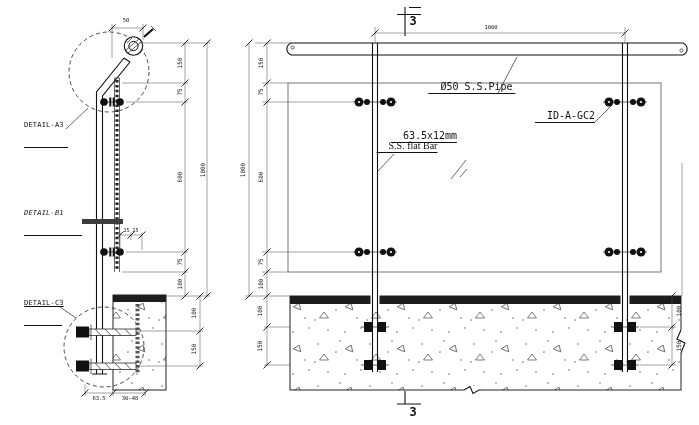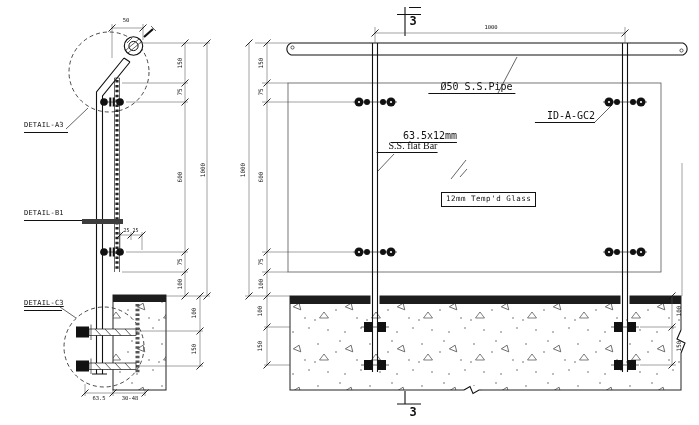--- a/index.html
+++ b/index.html
@@ -15,21 +15,21 @@
   .dash{fill:none;stroke:#333;stroke-width:0.9;stroke-dasharray:4,3;}
   .txt{position:absolute;white-space:nowrap;line-height:1;}
   .c{transform:translate(-50%,-50%);}
   .r{transform:translate(-50%,-50%) rotate(-90deg);}
   .s4{font-size:5px;}
   .s5{font-size:5.5px;}
   .s6{font-size:6px;}
   .s7{font-size:10px;padding-left:12px;}
   .s12{font-size:12px;font-weight:bold;}
   .ul{border-bottom:1px solid #111;padding-bottom:1px;}
-  .detail{font-size:7px;letter-spacing:.2px;border-bottom:1px solid #111;padding-bottom:3px;}
+  .detail{font-size:7px;letter-spacing:.2px;border-bottom:1px solid #111;padding-bottom:18px;}
   .gbox{border:1px solid #111;background:#fff;padding:2px 4px 3px 4px;font-size:7.5px;letter-spacing:.5px;}
 </style>
 </head>
 <body>
 
 <div class="canvas">
 
 <svg width="699" height="425" viewBox="0 0 699 425">
   <defs>
     <pattern id="stip" width="52" height="42" patternUnits="userSpaceOnUse">
@@ -200,21 +200,21 @@
        M264,327 H290 M264,365 H290 M640,327 H676 M640,365 H676 M682,163 V296"></path>
     <path class="tk" d="M263.5,46.5 L270.5,39.5 M263.5,86.5 L270.5,79.5 M263.5,105.5 L270.5,98.5 M263.5,255.5 L270.5,248.5
        M263.5,275.5 L270.5,268.5 M263.5,299.5 L270.5,292.5 M245.5,46.5 L252.5,39.5 M245.5,299.5 L252.5,292.5
        M263.5,330.5 L270.5,323.5 M263.5,368.5 L270.5,361.5
        M668.5,299.5 L675.5,292.5 M668.5,330.5 L675.5,323.5 M668.5,368.5 L675.5,361.5
        M371.5,36.5 L378.5,29.5 M621.5,36.5 L628.5,29.5"></path>
   </g>
 </svg>
 
 <div class="txt detail" style="left:24px;top:122px;width:44px;">DETAIL-A3</div>
-<div class="txt detail" style="left:24px;top:210px;width:58px;">DETAIL-B1</div>
+<div class="txt detail" style="left:24px;top:210px;width:58px;font-style:italic;">DETAIL-B1</div>
 <div class="txt detail" style="left:24px;top:300px;width:38px;text-decoration:underline;">DETAIL-C3</div>
 
 <div class="txt s5 c" style="left:126px;top:21px;">50</div>
 <div class="txt s6 r" style="left:180px;top:63px;">150</div>
 <div class="txt s6 r" style="left:180px;top:92px;">75</div>
 <div class="txt s6 r" style="left:180px;top:177px;">600</div>
 <div class="txt s6 r" style="left:180px;top:262px;">75</div>
 <div class="txt s6 r" style="left:180px;top:284px;">100</div>
 <div class="txt s6 r" style="left:203px;top:170px;">1000</div>
 <div class="txt s6 r" style="left:194px;top:313px;">100</div>
@@ -235,15 +235,14 @@
 <div class="txt s6 r" style="left:243px;top:170px;">1000</div>
 <div class="txt s6 r" style="left:260px;top:311px;">100</div>
 <div class="txt s6 r" style="left:260px;top:346px;">150</div>
 <div class="txt s6 r" style="left:679px;top:311px;">100</div>
 <div class="txt s6 r" style="left:679px;top:346px;">150</div>
 
 <div class="txt s7 c ul" style="left:472px;top:88px;padding-right:3px;">Ø50 S.S.Pipe</div>
 <div class="txt s7 c ul" style="left:424px;top:137px;">63.5x12mm</div>
 <div class="txt s7 c ul" style="left:407px;top:147px;font-family:Liberation Serif, serif;">S.S. flat Bar</div>
 <div class="txt s7 c ul" style="left:565px;top:117px;">ID-A-GC2</div>
-<div class="txt gbox" style="left:441px;top:192px;">12mm Temp'd Glass</div>
 
 </div>
 
 </body></html>

